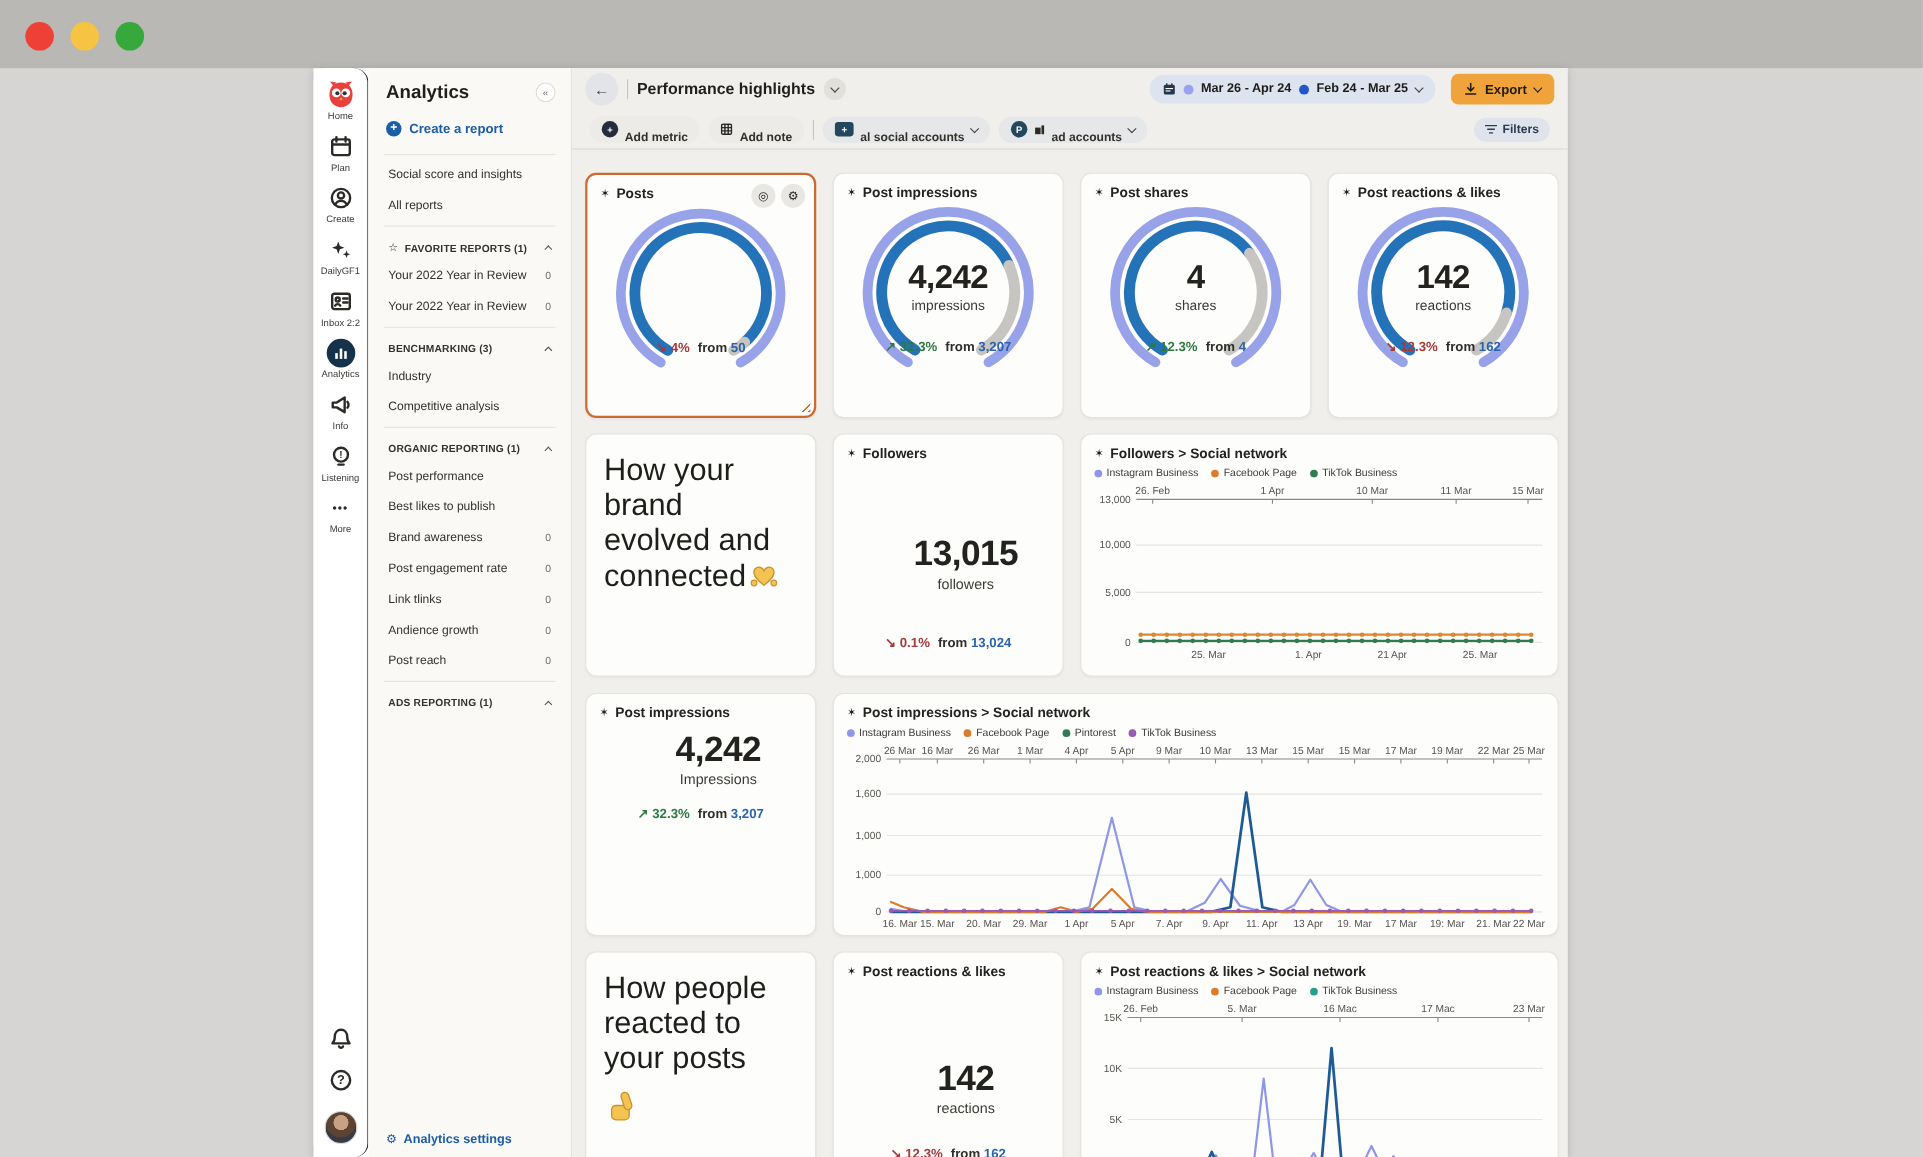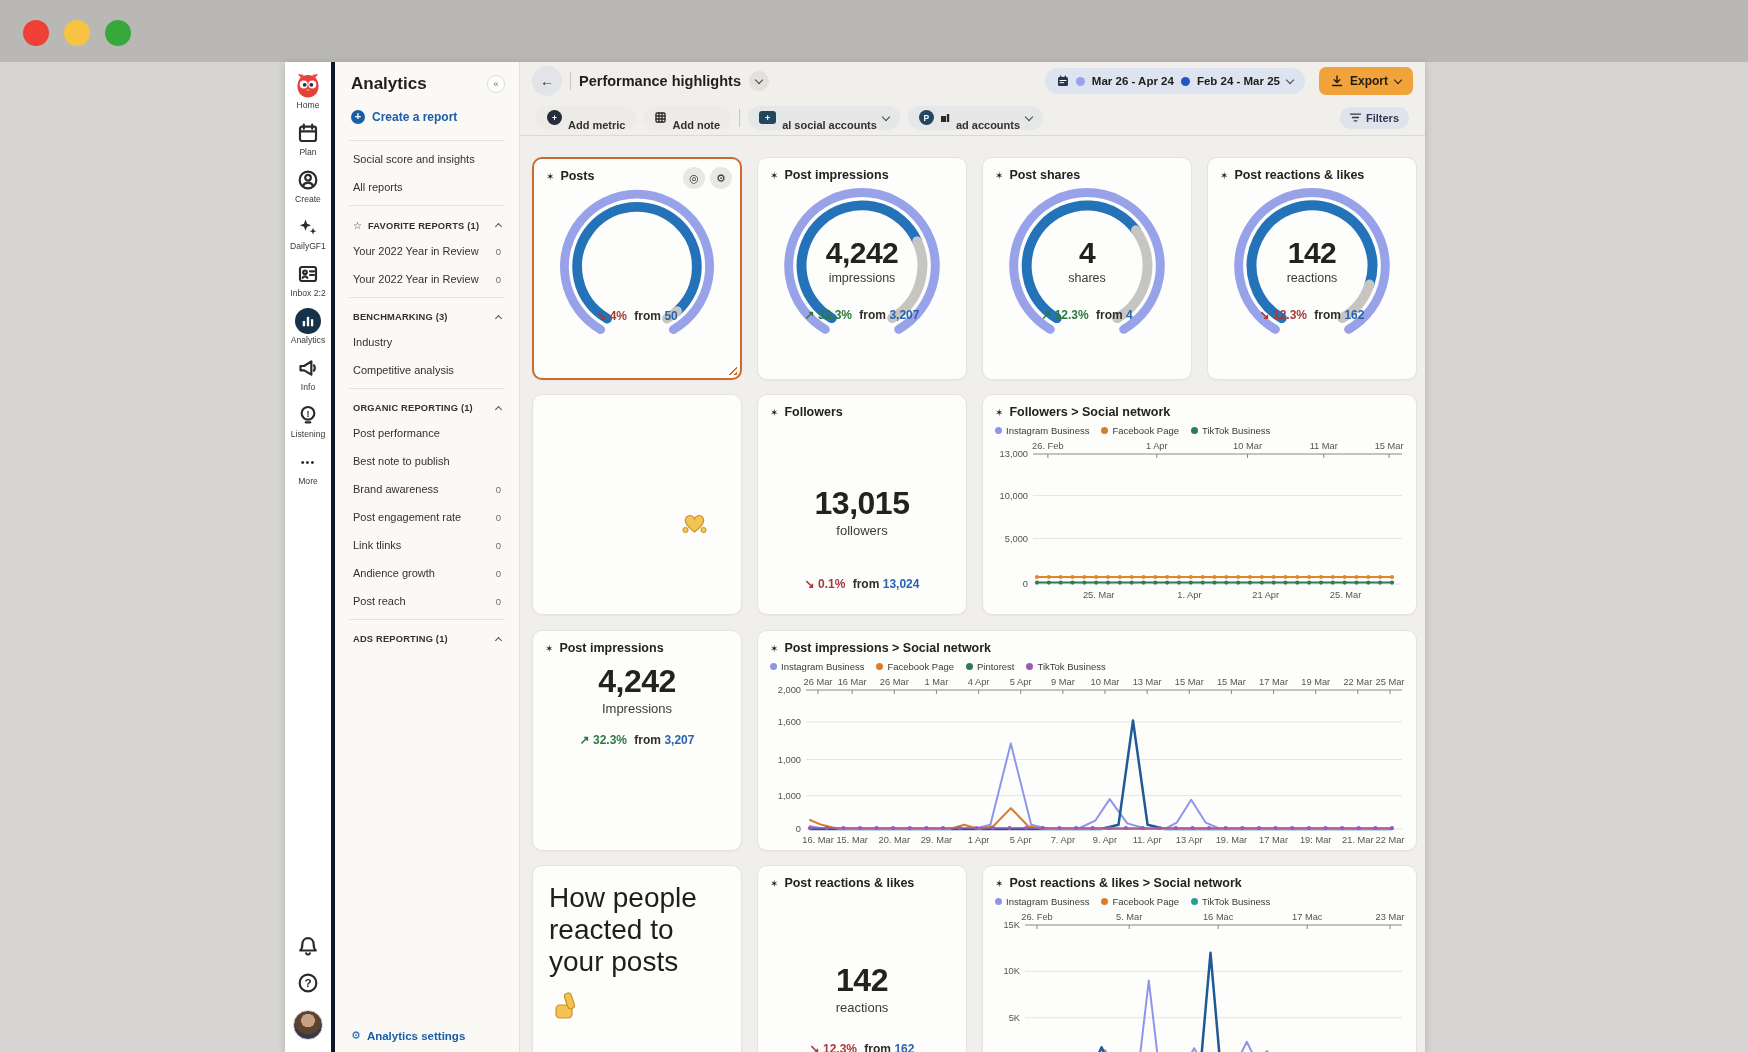--- a/index.html
+++ b/index.html
@@ -8,22 +8,22 @@
 
   
   .titlebar{position:absolute;left:0;top:0;width:1748px;height:62px;background:#b9b8b5;}
   .tl{position:absolute;top:20px;width:26px;height:26px;border-radius:50%;}
 
   
   .window{position:absolute;left:285px;top:62px;width:1140px;height:990px;display:flex;
     background:#fff;box-shadow:0 2px 8px rgba(0,0,0,.18);}
 
   
-  .rail{width:50px;background:#fff;border-right:4px solid #0f172a;display:flex;flex-direction:column;
-    align-items:center;padding:10px 0 12px;flex:0 0 50px;}
+  .rail{width:50px;background:#fff;border-right:1px solid #0f172a;display:flex;flex-direction:column;
+    align-items:center;padding:10px 0 12px;flex:0 0 50px;border-radius:13px;}
   .nav-item{display:flex;flex-direction:column;align-items:center;margin-bottom:9px;cursor:pointer;width:50px;}
   .nav-ic{height:27px;display:flex;align-items:center;justify-content:center;color:#2b2a27;}
   .nav-label{font-size:8.6px;color:#3a3935;margin-top:1px;text-align:center;}
   .nav-active-circle{width:26px;height:26px;border-radius:50%;background:#16324a;display:flex;align-items:center;justify-content:center;}
   .rail-bottom{margin-top:auto;display:flex;flex-direction:column;align-items:center;gap:13px;}
   .avatar{width:30px;height:30px;border-radius:50%;display:block;border:1px solid #d8d5d0;
     background:radial-gradient(circle at 50% 34%, #c8a084 0 29%, #5d4430 30% 58%, #363a46 59% 100%);}
   .dots-glyph{font-size:11px;letter-spacing:1px;color:#2b2a27;}
 
   
@@ -101,21 +101,21 @@
   .g-center{position:absolute;left:0;top:80px;width:100%;text-align:center;}
   .g-value{font-size:30px;font-weight:bold;color:#23221e;letter-spacing:-.5px;line-height:1;}
   .g-unit{font-size:12.5px;color:#3c3a35;margin-top:3px;}
   .delta{position:absolute;left:0;width:100%;text-align:center;font-size:12px;font-weight:bold;color:#2f2e2a;}
   .delta .d-main{margin-right:4px;}
   .delta .up{color:#2c7a3f;}
   .delta .down{color:#a63a3a;}
   .d-prev{color:#2b64ad;}
   .g-delta{top:150px;}
 
-  .stat-center{position:absolute;left:0;width:100%;text-align:center;}
+  .stat-center{position:absolute;left:16px;width:100%;text-align:center;}
   .stat-value{font-size:32px;font-weight:bold;color:#23221e;letter-spacing:-.5px;line-height:1;}
   .stat-unit{font-size:13px;color:#3c3a35;margin-top:4px;}
 
   .story-lines{padding:16px 16px 0;font-size:28px;color:#1f1e1a;line-height:1.15;}
   .story-emoji{display:inline-block;}
 
   .chart-body{padding:2px 12px 0;}
   .legend{display:flex;gap:12px;padding:6px 12px 0;align-items:center;}
   .lg-item{display:flex;align-items:center;gap:4px;font-size:9.5px;color:#3b3934;}
   .lg-dot{width:7px;height:7px;border-radius:50%;display:inline-block;}
@@ -284,21 +284,21 @@
         </div>
         <div class="p-divider"></div>
         <div class="p-sect">
           <span class="hd">ORGANIC REPORTING (1)</span>
           <span class="chev-up"></span>
         </div>
         <div class="p-row">
           <span class="lbl">Post performance</span>
         </div>
         <div class="p-row">
-          <span class="lbl">Best note to publish</span>
+          <span class="lbl">Best likes to publish</span>
         </div>
         <div class="p-row">
           <span class="lbl">Brand awareness</span>
           <span class="p-badge">0</span>
         </div>
         <div class="p-row">
           <span class="lbl">Post engagement rate</span>
           <span class="p-badge">0</span>
         </div>
         <div class="p-row">
@@ -483,20 +483,26 @@
           <div class="g-unit">reactions</div>
         </div>
         <div class="delta g-delta">
           <span class="d-main down"><span>↘</span> <span>12.3%</span></span>
           <span>from</span>
           <span class="d-prev">162</span>
         </div>
       </div>
 
       <div class="card" style="left:12px;top:258px;width:210px;height:221px">
+        <div class="story-lines">
+            <div>How your</div>
+            <div>brand</div>
+            <div>evolved and</div>
+            <div>connected</div>
+          </div>
         <span class="story-emoji" style="position:absolute;left:148px;top:116px">
           <svg width="27" height="24" viewBox="0 0 27 24">
               <path d="M13.5 21C5.5 15 2.5 10 5.5 6 8.5 3 12.5 5 13.5 8 14.5 5 18.5 3 21.5 6c3 4 0 9-8 15Z" fill="#f4c452" stroke="#c9912c" stroke-width="1.2"></path>
               <circle cx="4.5" cy="19" r="2.6" fill="#f4c452" stroke="#c9912c"></circle>
               <circle cx="22.5" cy="19" r="2.6" fill="#f4c452" stroke="#c9912c"></circle>
             </svg>
         </span>
       </div>
 
       <div class="card" style="left:237px;top:258px;width:210px;height:221px">

